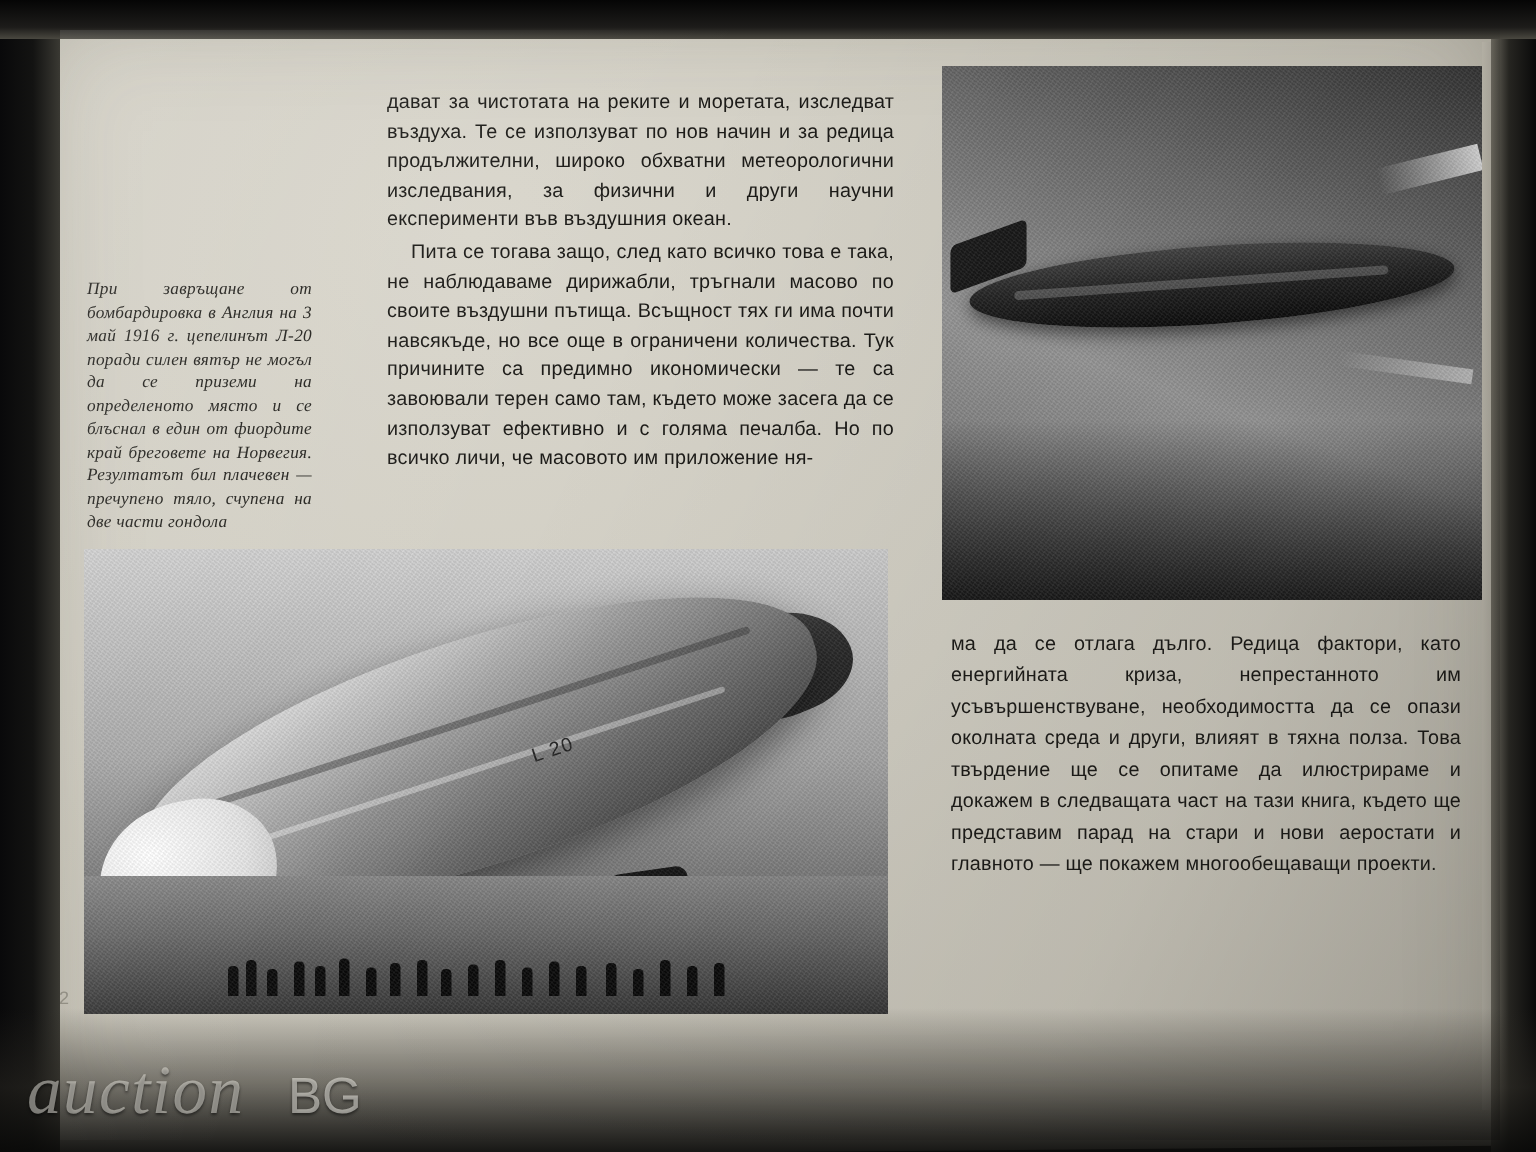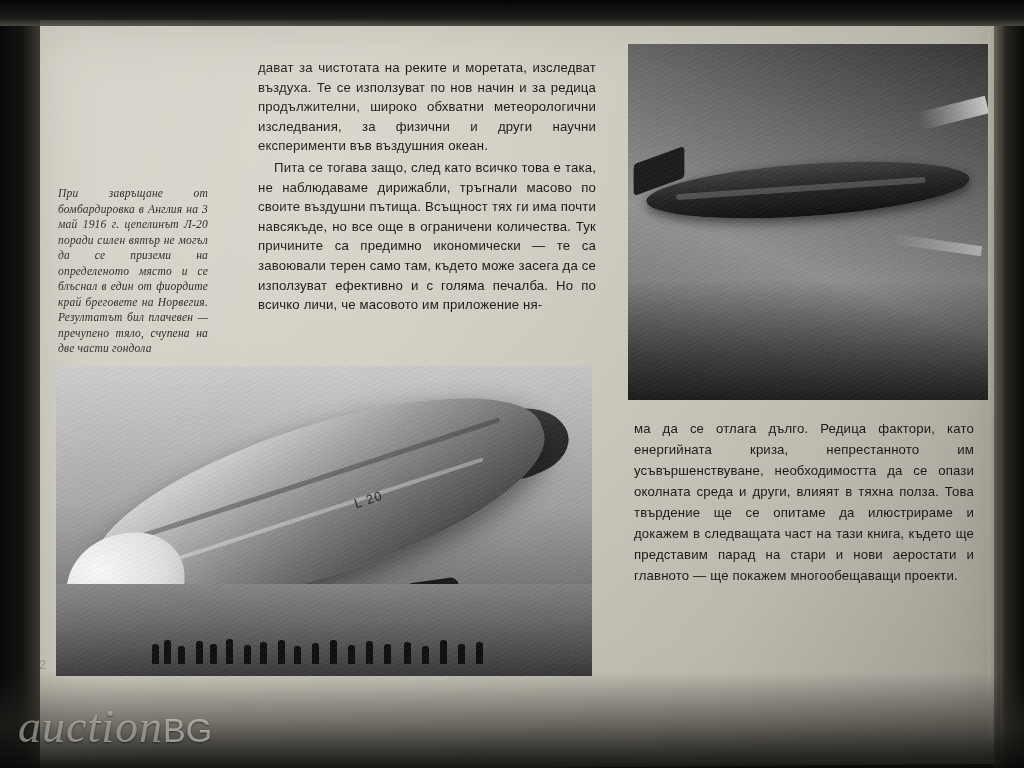--- a/index.html
+++ b/index.html
@@ -294,20 +294,21 @@
     text-shadow: 0 1px 2px rgba(0,0,0,0.5);
     white-space: nowrap;
     pointer-events: none;
   }
   .watermark .bg-tag {
     font-style: normal;
     font-family: "Liberation Sans", sans-serif;
     font-size: 34px;
     color: rgba(240,238,232,0.55);
     letter-spacing: 0px;
+    margin-left: 29px;
   }
 </style>
 </head>
 <body>
 
 <div id="page">
 
   <div class="paper"></div>
   <div class="facing-sliver"></div>
 

